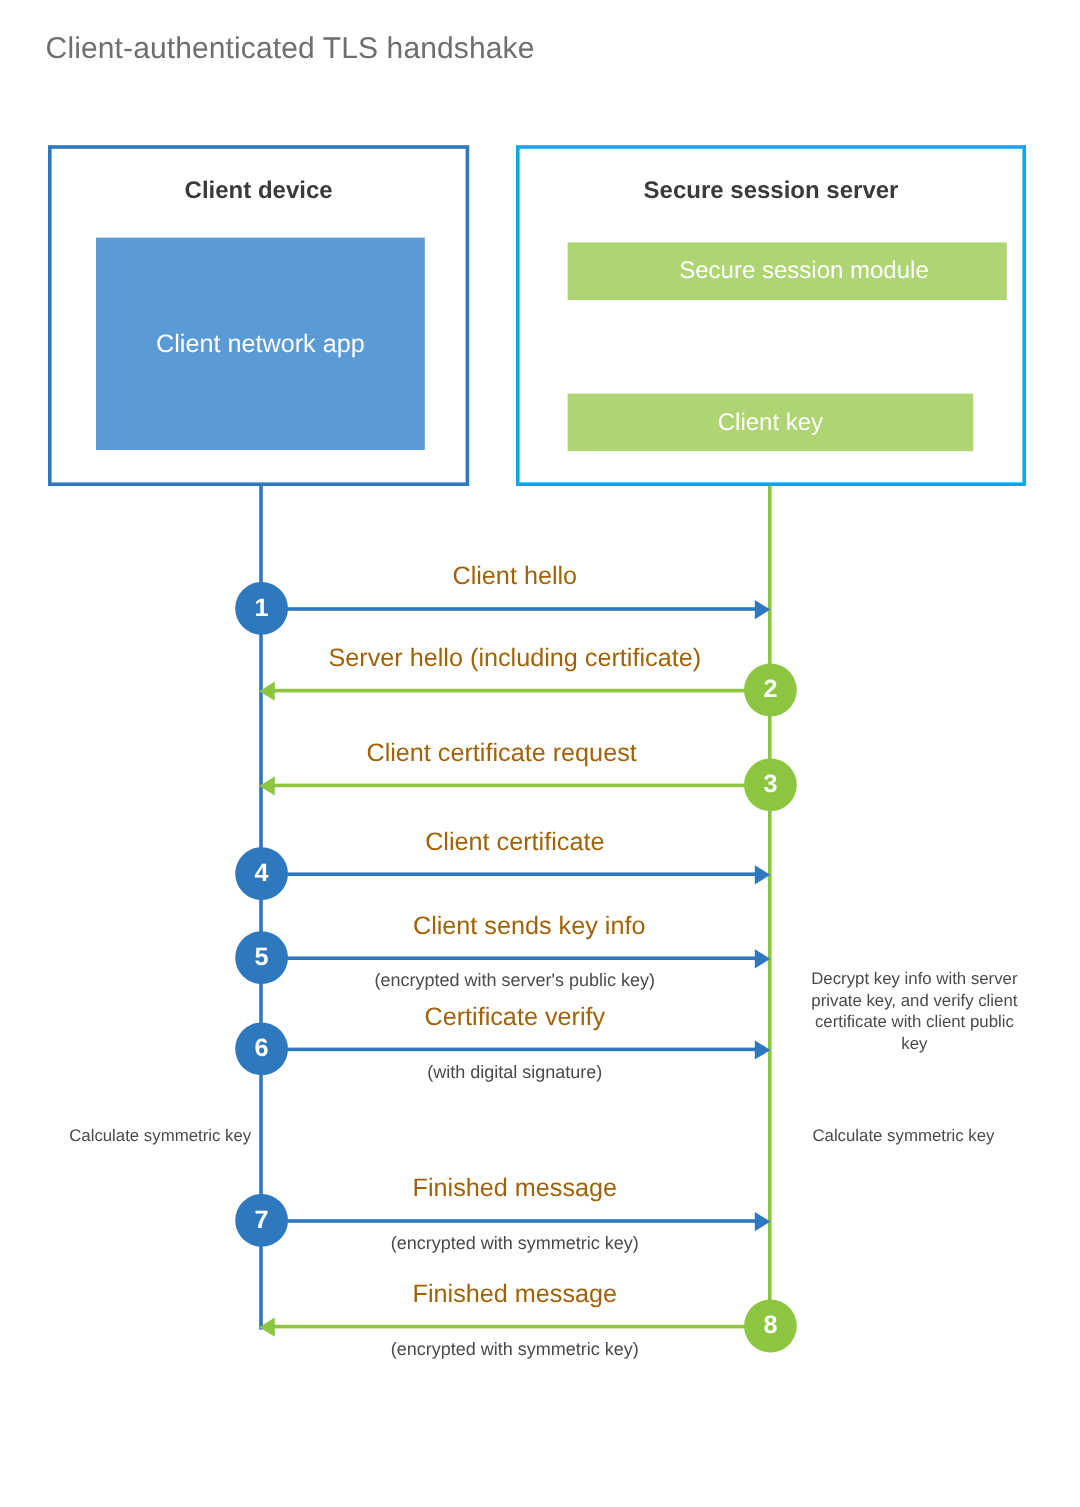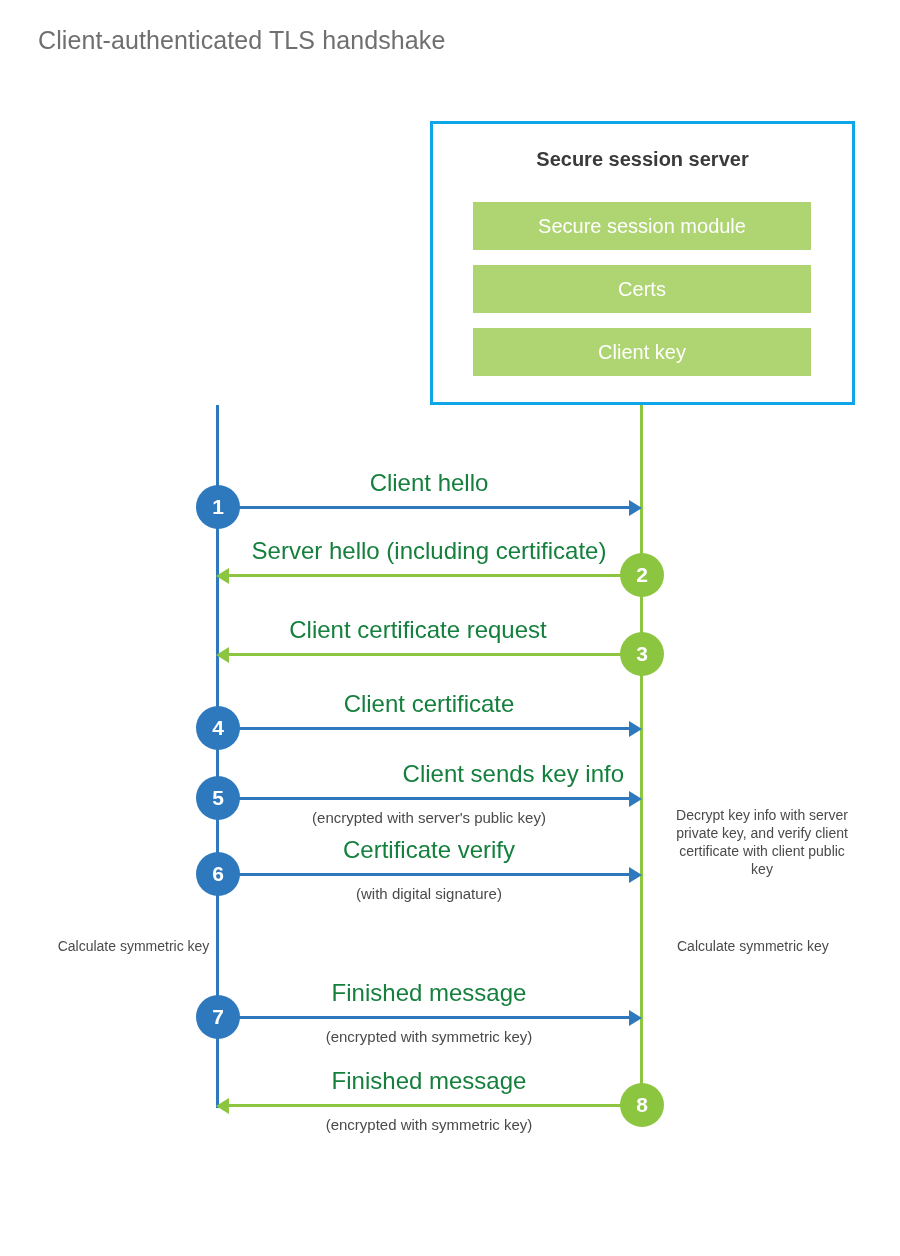--- a/index.html
+++ b/index.html
@@ -87,21 +87,21 @@
     width: 338px;
     height: 48px;
     background: #afd472;
     color: #ffffff;
     font-size: 20px;
     display: flex;
     align-items: center;
     justify-content: center;
     text-align: center;
   }
-  #server-module-0 { top: 78px; }
+  #server-module-0 { top: 78px; padding-left: 28px; }
   #server-module-1 { top: 141px; }
   #server-module-2 { top: 204px; }
 
   
   .lifeline {
     position: absolute;
     width: 3px;
   }
   #client-lifeline {
     left: 216px;
@@ -154,22 +154,22 @@
     color: #ffffff;
     font-size: 21px;
     font-weight: bold;
   }
   .step-badge.blue { background: #2e79bd; }
   .step-badge.green { background: #8cc641; }
 
   .msg-label {
     position: absolute;
     text-align: center;
-    font-size: 24px;
-    color: #15803d;
+    font-size: 21px;
+    color: #a16207;
     white-space: nowrap;
     top: -38px;
     left: 0;
     right: 0;
     margin: 0 auto;
   }
   .msg-sublabel {
     position: absolute;
     text-align: center;
     font-size: 15px;
@@ -207,25 +207,28 @@
     text-align: left;
   }
 </style>
 </head>
 <body>
 
 <div id="diagram-root">
 
   <div class="page-title">Client-authenticated TLS handshake</div>
 
+  <div class="actor-box" id="client-box">
+    <div class="actor-title">Client device</div>
+    <div class="client-app-block">Client network app</div>
+  </div>
 
   <div class="actor-box" id="server-box">
     <div class="actor-title">Secure session server</div>
     <div class="server-module" id="server-module-0">Secure session module</div>
-    <div class="server-module" id="server-module-1">Certs</div>
     <div class="server-module" id="server-module-2">Client key</div>
   </div>
 
   <div class="lifeline" id="client-lifeline"></div>
   <div class="lifeline" id="server-lifeline"></div>
 
   <div id="messages-layer">
       <div class="message" style="top: 507px;">
         <div class="msg-line blue" style="left: 218px; width: 412px;"></div>
         <div class="arrowhead right blue" style="left: 629px;"></div>
@@ -247,21 +250,21 @@
       <div class="message" style="top: 728px;">
         <div class="msg-line blue" style="left: 218px; width: 412px;"></div>
         <div class="arrowhead right blue" style="left: 629px;"></div>
         <div class="step-badge blue" style="left: 196px;">4</div>
         <div class="msg-label" style="left: 217px; width: 424px; right: auto;">Client certificate</div>
       </div>
       <div class="message" style="top: 798px;">
         <div class="msg-line blue" style="left: 218px; width: 412px;"></div>
         <div class="arrowhead right blue" style="left: 629px;"></div>
         <div class="step-badge blue" style="left: 196px;">5</div>
-        <div class="msg-label" style="left: 200px; width: 424px; right: auto; text-align: right;">Client sends key info</div>
+        <div class="msg-label" style="left: 229px; width: 424px; right: auto;">Client sends key info</div>
         <div class="msg-sublabel" style="left: 217px; width: 424px; right: auto;">(encrypted with server's public key)</div>
       </div>
       <div class="message" style="top: 874px;">
         <div class="msg-line blue" style="left: 218px; width: 412px;"></div>
         <div class="arrowhead right blue" style="left: 629px;"></div>
         <div class="step-badge blue" style="left: 196px;">6</div>
         <div class="msg-label" style="left: 217px; width: 424px; right: auto;">Certificate verify</div>
         <div class="msg-sublabel" style="left: 217px; width: 424px; right: auto;">(with digital signature)</div>
       </div>
       <div class="message" style="top: 1017px;">

